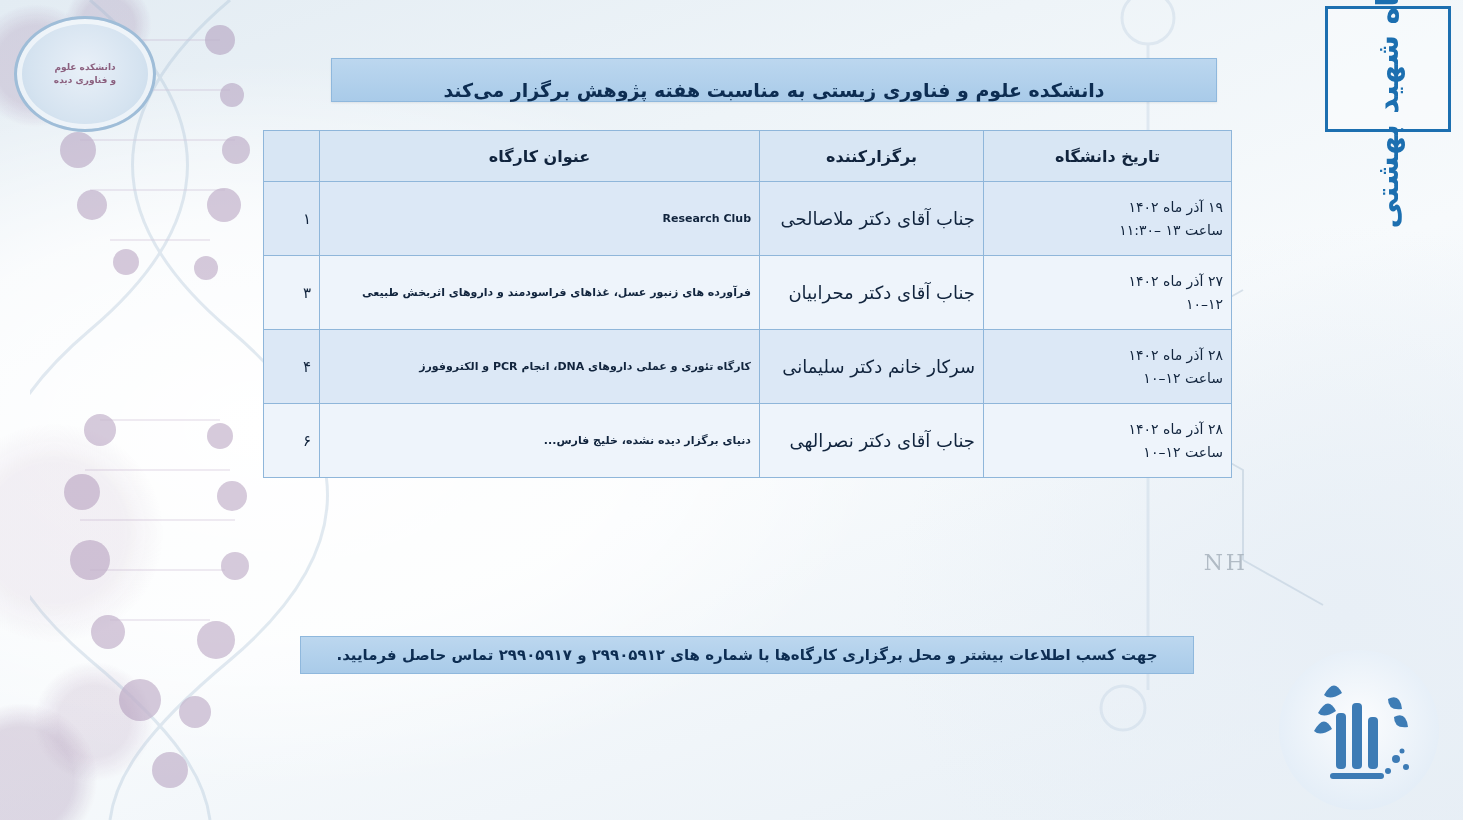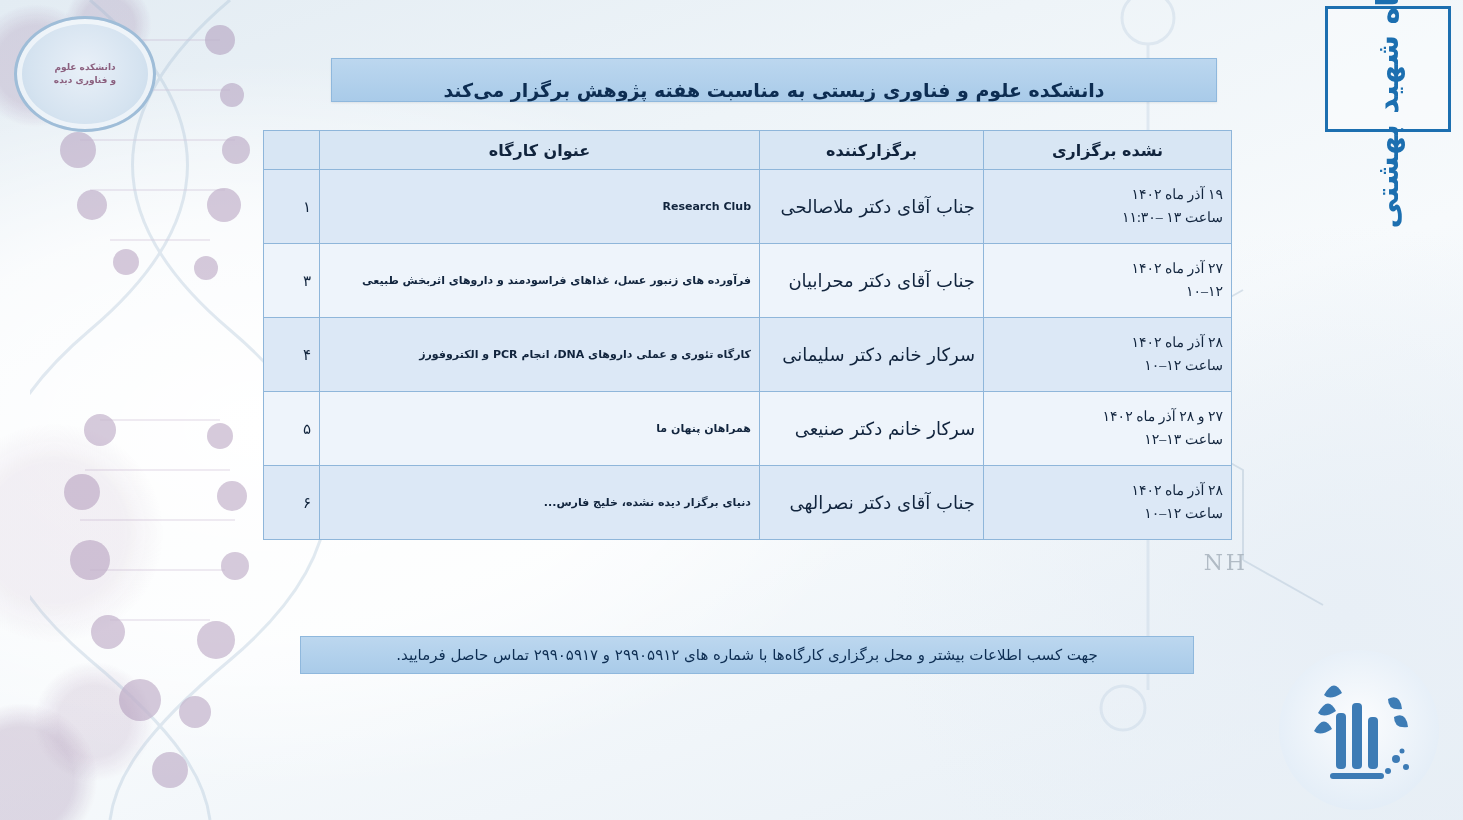--- a/index.html
+++ b/index.html
@@ -130,21 +130,21 @@
     width: 968px;
   }
   table.ws {
     border-collapse: collapse;
     width: 968px;
     table-layout: fixed;
     background: #eef3fa;
   }
   table.ws th, table.ws td {
     border: 1px solid #8fb6da;
-    padding: 0 8px;
+    padding: 6px 8px;
     vertical-align: middle;
     color: #11243d;
   }
   thead th {
     background: #d8e6f4;
     font-size: 16px;
     font-weight: bold;
     height: 38px;
   }
   .col-num   { width: 56px; }
@@ -152,35 +152,35 @@
   .col-host  { width: 224px; }
   .col-date  { width: 248px; }
 
   tbody tr { height: 74px; }
   tbody tr:nth-child(odd)  td { background: #dce8f6; }
   tbody tr:nth-child(even) td { background: #eef4fb; }
 
   td.num   { font-size: 15px; }
   td.title { font-size: 11px; font-weight: bold; line-height: 1.45; }
   td.host  { font-size: 18px; }
-  td.date  { font-size: 14px; line-height: 1.6; font-family: Liberation Serif, serif; }
+  td.date  { font-size: 14px; line-height: 1.6; }
   td.date .l2 { display: block; }
 
   
   .footer-banner {
     position: absolute;
     left: 300px; top: 636px;
     width: 892px; height: 36px;
     background: linear-gradient(180deg, #bcd7ef 0%, #a9cbe9 100%);
     border: 1px solid #8fb8dd;
     display: flex; align-items: center; justify-content: center;
   }
   .footer-banner .txt {
     font-size: 15px;
-    font-weight: normal;
+    font-weight: bold;
     color: #0d2d52;
     white-space: nowrap;
   }
 </style>
 </head>
 <body>
 
 <div class="bg"></div>
 <div class="bg-left"></div>
 
@@ -288,21 +288,21 @@
 <div class="tbl-wrap">
   <table class="ws">
     <colgroup>
       <col class="col-date">
         <col class="col-host">
         <col class="col-title">
         <col class="col-num">
     </colgroup>
     <thead>
       <tr>
-        <th>نشده برگزاری</th>
+        <th>تاریخ دانشگاه</th>
         <th>برگزارکننده</th>
         <th>عنوان کارگاه</th>
         <th></th>
       </tr>
     </thead>
     <tbody>
       <tr>
         <td class="date"><span>۱۹ آذر ماه ۱۴۰۲</span><span class="l2">ساعت ۱۳ –۱۱:۳۰</span></td>
         <td class="host">جناب آقای دکتر ملاصالحی</td>
         <td class="title">Research Club</td>
@@ -314,26 +314,20 @@
         <td class="title">فرآورده های زنبور عسل، غذاهای فراسودمند و داروهای اثربخش طبیعی</td>
         <td class="num">۳</td>
       </tr>
       <tr>
         <td class="date"><span>۲۸ آذر ماه ۱۴۰۲</span><span class="l2">ساعت ۱۲–۱۰</span></td>
         <td class="host">سرکار خانم دکتر سلیمانی</td>
         <td class="title">کارگاه تئوری و عملی داروهای DNA، انجام PCR و الکتروفورز</td>
         <td class="num">۴</td>
       </tr>
       <tr>
-        <td class="date"><span>۲۷ و ۲۸ آذر ماه ۱۴۰۲</span><span class="l2">ساعت ۱۳–۱۲</span></td>
-        <td class="host">سرکار خانم دکتر صنیعی</td>
-        <td class="title">همراهان پنهان ما</td>
-        <td class="num">۵</td>
-      </tr>
-      <tr>
         <td class="date"><span>۲۸ آذر ماه ۱۴۰۲</span><span class="l2">ساعت ۱۲–۱۰</span></td>
         <td class="host">جناب آقای دکتر نصرالهی</td>
         <td class="title">دنیای برگزار دیده نشده، خلیج فارس...</td>
         <td class="num">۶</td>
       </tr>
     </tbody>
   </table>
 </div>
 
 <div class="footer-banner">

